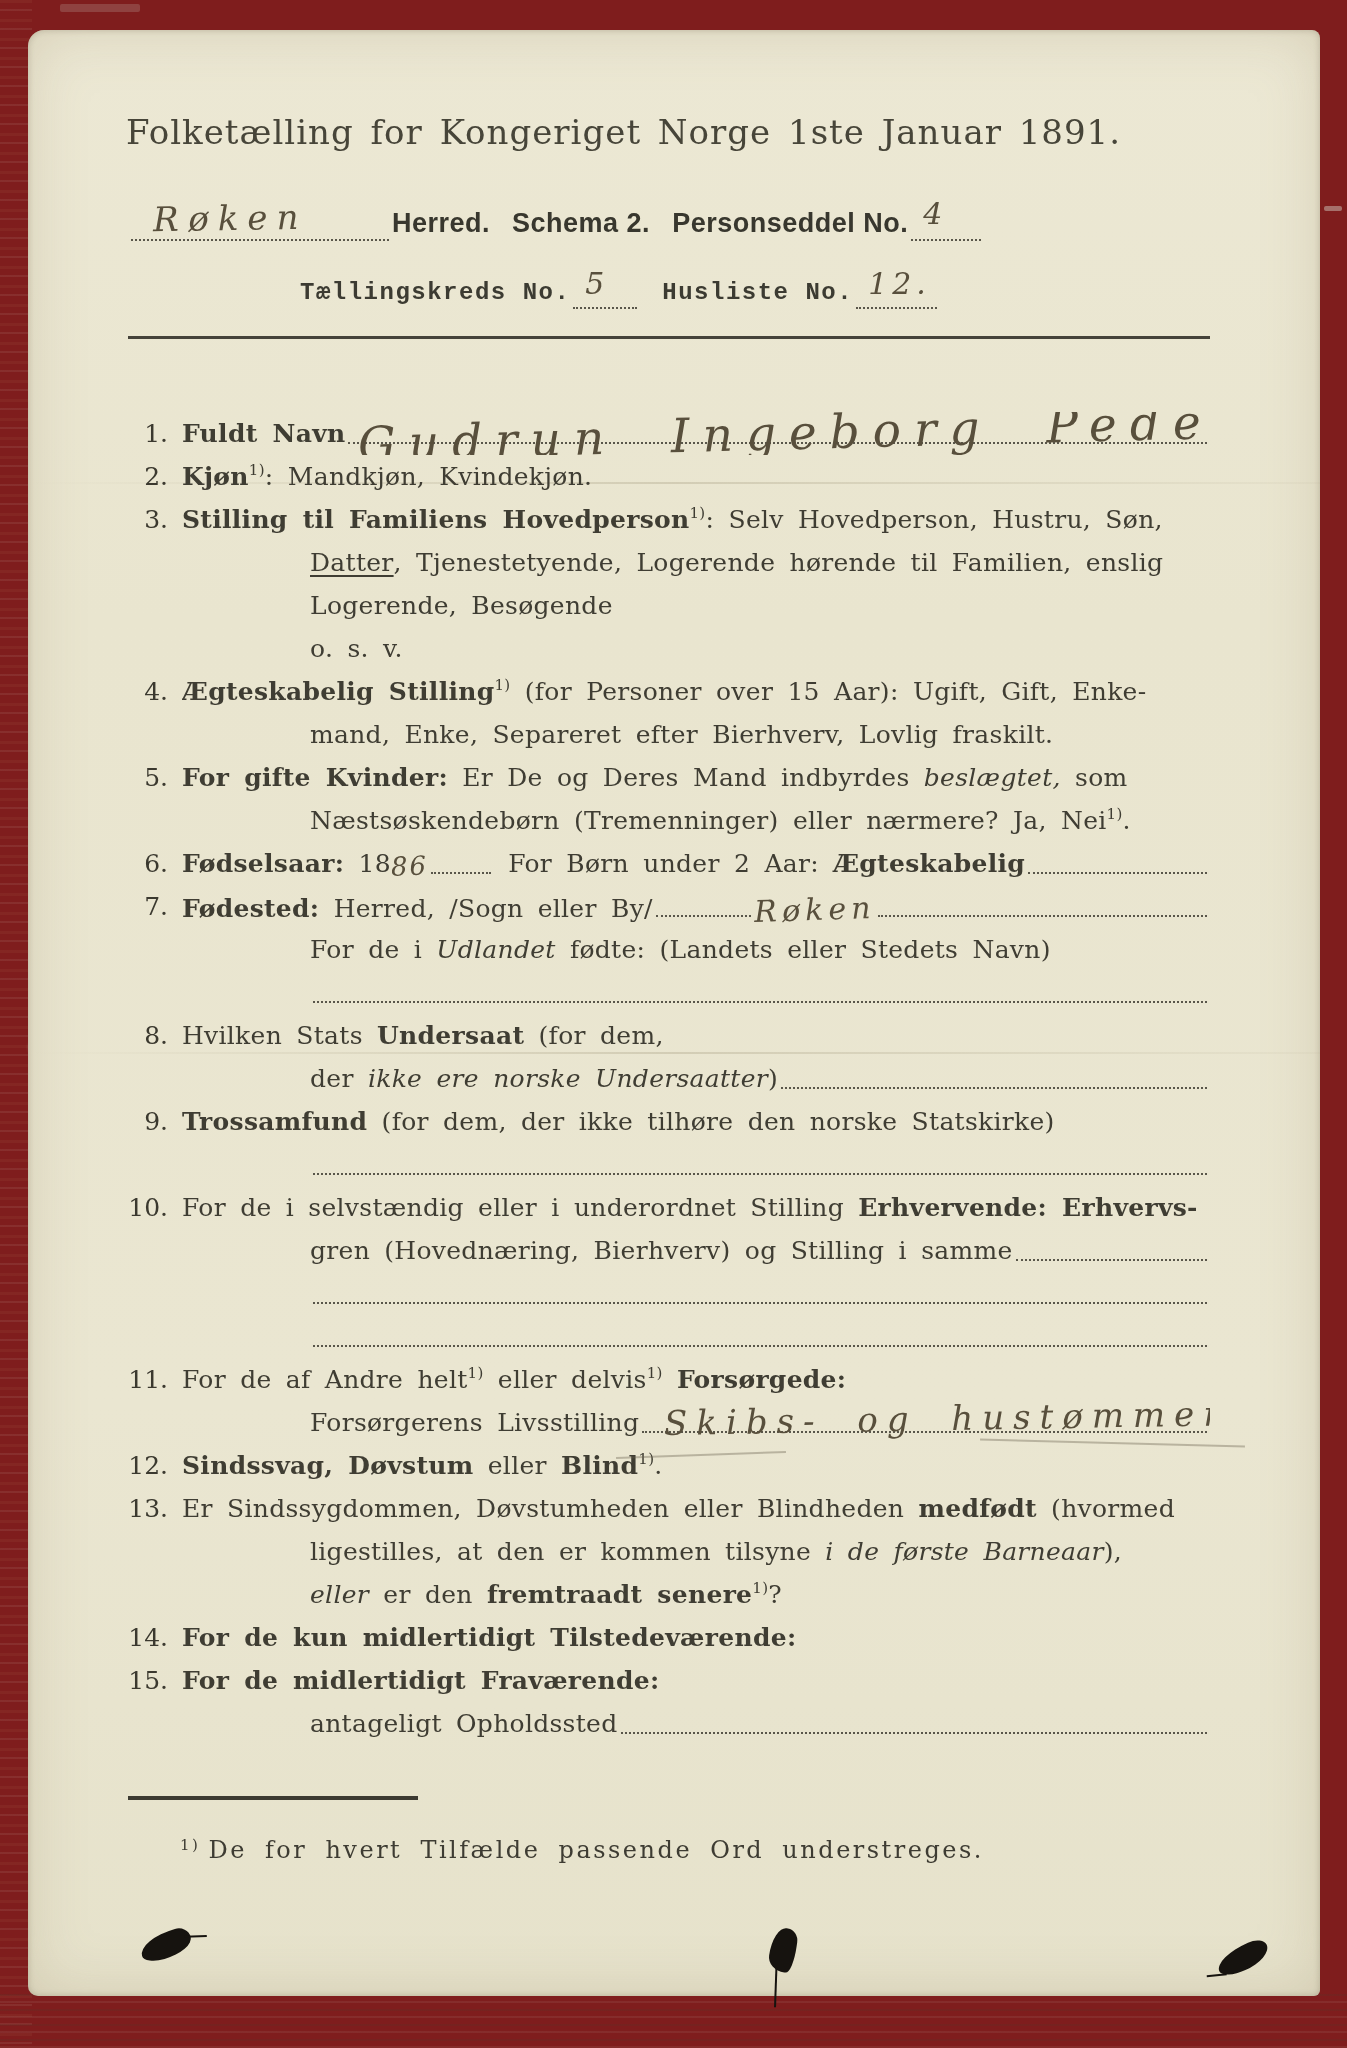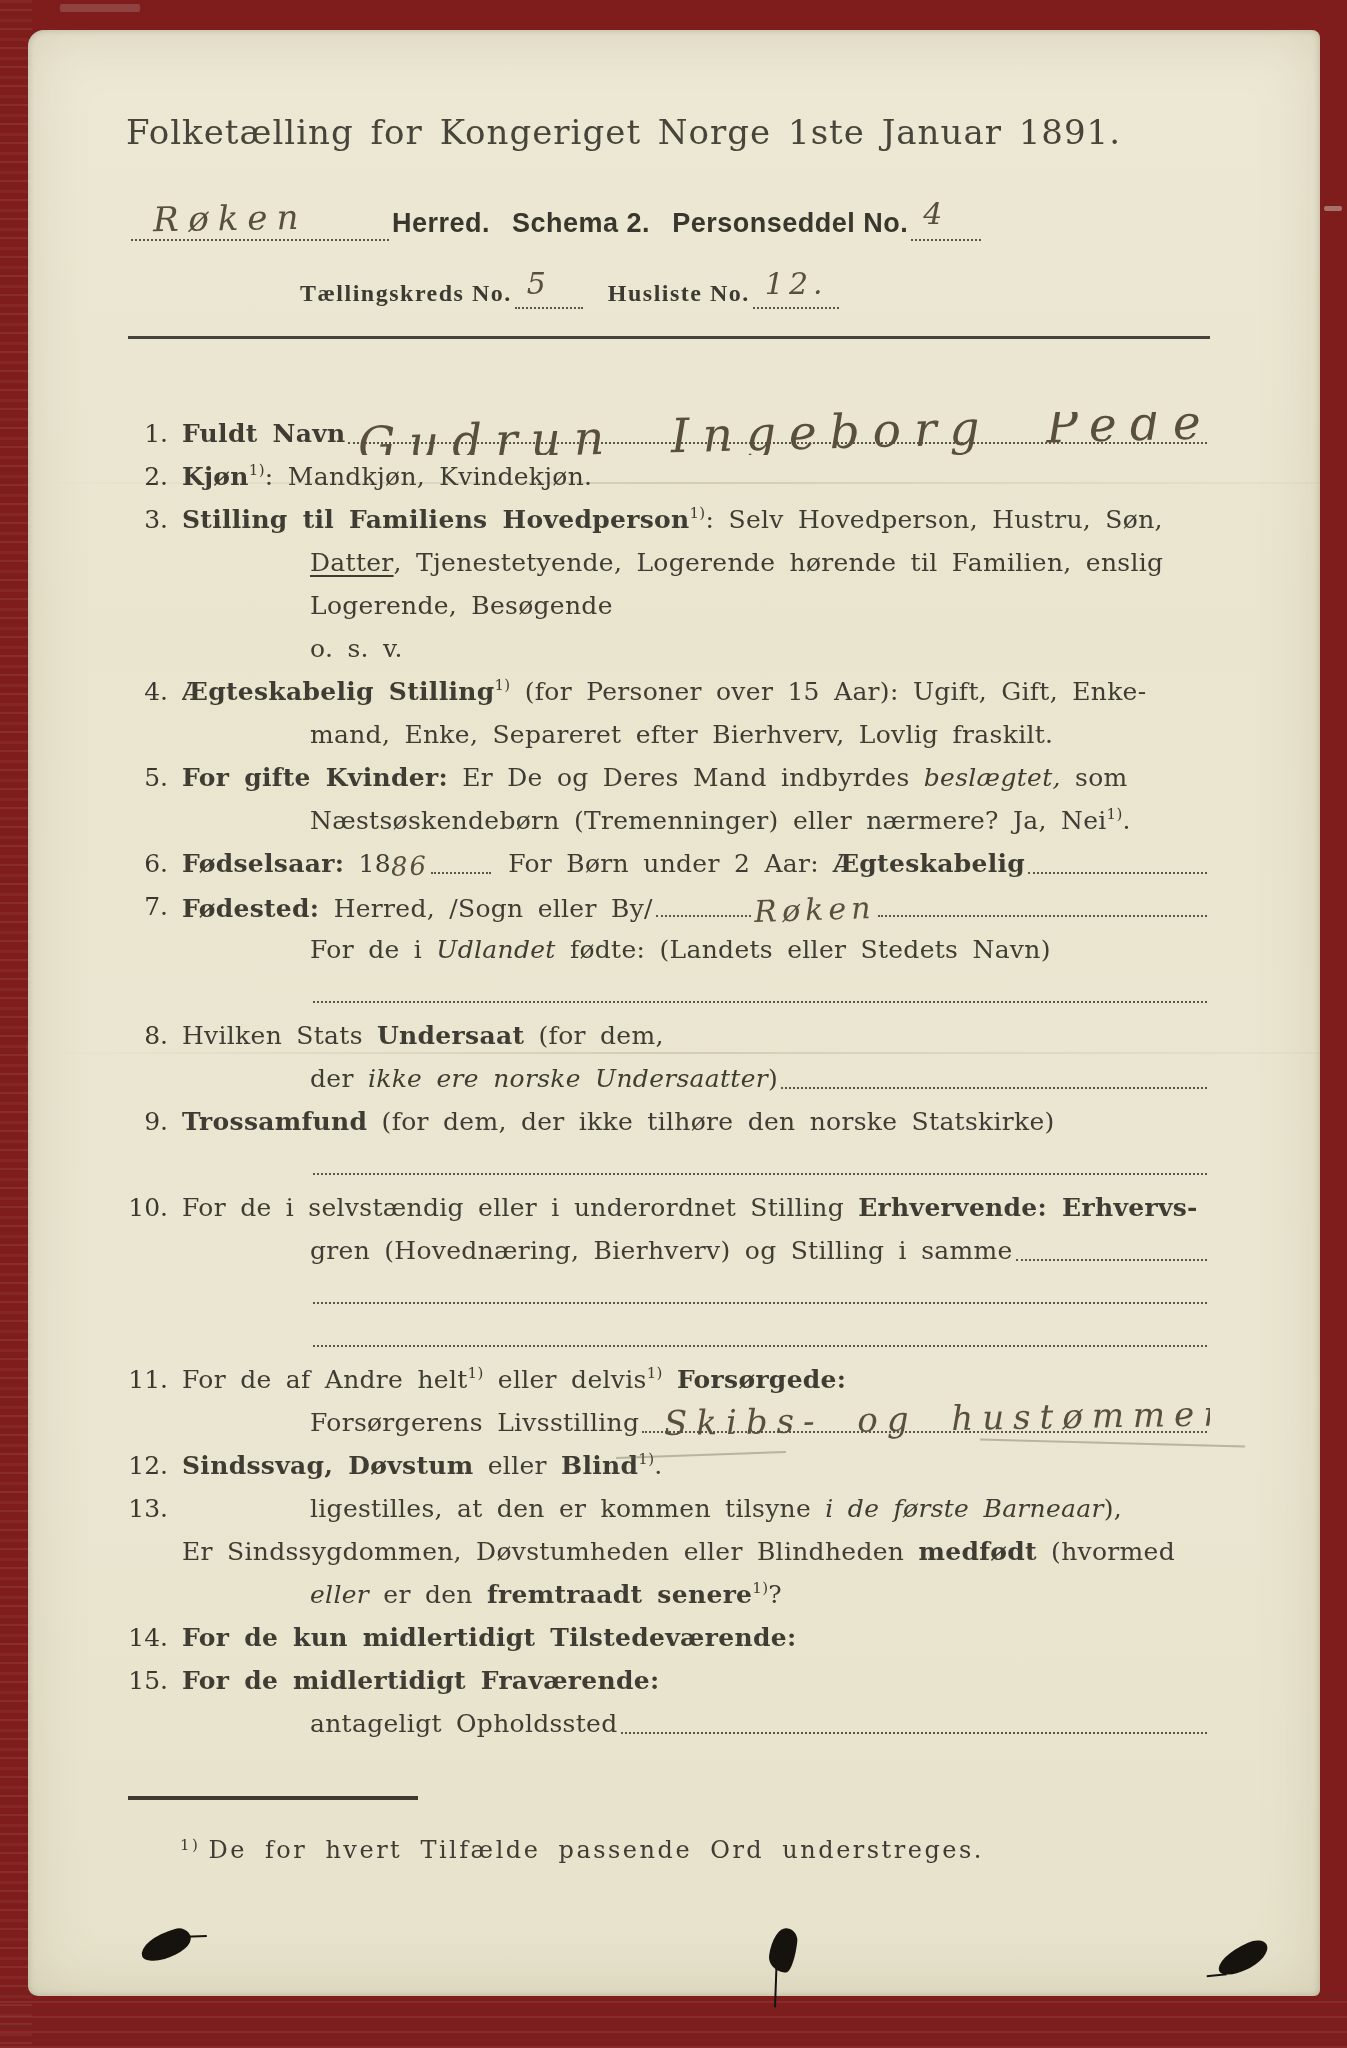--- a/index.html
+++ b/index.html
@@ -30,21 +30,21 @@
   .title{position:absolute;top:82px;left:98px;width:1120px;margin:0;font-size:34px;font-weight:400;
     letter-spacing:1px;word-spacing:5px;color:#474539;white-space:nowrap;}
 
   .hline2{position:absolute;top:164px;left:100px;width:860px;height:58px;display:flex;
     align-items:baseline;line-height:58px;}
   .hbold{font-family:"Liberation Sans","DejaVu Sans",sans-serif;font-weight:700;font-size:27px;
     color:#38372e;letter-spacing:.5px;white-space:pre;}
   .mgl{margin-left:22px;}
   .hline3{position:absolute;top:236px;left:272px;width:640px;height:54px;display:flex;
     align-items:baseline;line-height:54px;}
-  .hsans{font-family:Liberation Serif, serif;font-weight:600;font-size:24px;
+  .hsans{font-family:Liberation Mono, monospace;font-weight:600;font-size:24px;
     letter-spacing:1.5px;color:#3c3b32;white-space:pre;}
 
   .lead{position:relative;align-self:flex-end;height:0;border-bottom:2px dotted #59564a;
     margin:0 3px 11px 3px;}
   .lead.fill{flex:1 1 30px;}
 
   .hw{font-style:italic;color:#584f3c;white-space:nowrap;}
   .hw-xl{font-size:47px;letter-spacing:13px;word-spacing:26px;}
   .hw-lg{font-size:34px;letter-spacing:9px;word-spacing:14px;}
   .hw-md{font-size:30px;letter-spacing:5px;}
@@ -315,29 +315,29 @@
               <span class="t"> eller </span>
               <span class="b">Blind</span>
               <span class="sup">1)</span>
               <span class="t">.</span>
             </div>
           </div>
         </div>
         <div class="fitem">
           <div class="fnum">13.</div>
           <div class="fbody">
+            <div class="fline">
+              <span class="t">Er Sindssygdommen, Døvstumheden eller Blindheden </span>
+              <span class="b">medfødt</span>
+              <span class="t"> (hvormed</span>
+            </div>
             <div class="fline ind">
               <span class="t">ligestilles, at den er kommen tilsyne </span>
               <span class="i">i de første Barneaar</span>
               <span class="t">),</span>
-            </div>
-            <div class="fline">
-              <span class="t">Er Sindssygdommen, Døvstumheden eller Blindheden </span>
-              <span class="b">medfødt</span>
-              <span class="t"> (hvormed</span>
             </div>
             <div class="fline ind">
               <span class="i">eller</span>
               <span class="t"> er den </span>
               <span class="b">fremtraadt senere</span>
               <span class="sup">1)</span>
               <span class="t">?</span>
             </div>
           </div>
         </div>

